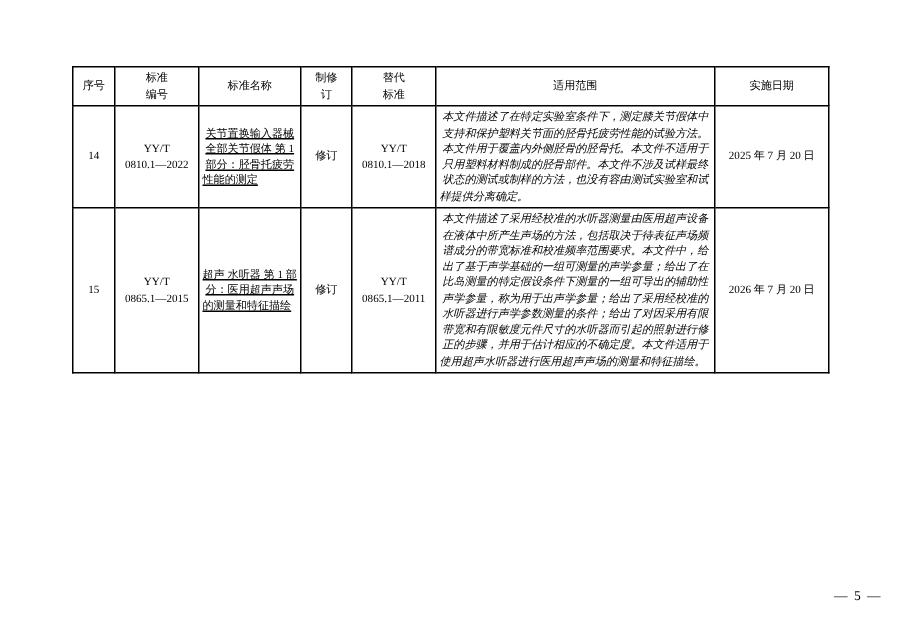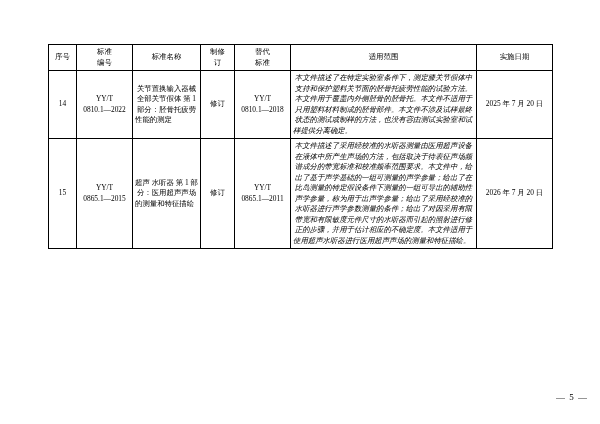--- a/index.html
+++ b/index.html
@@ -64,20 +64,21 @@
     line-height: 1.47;
     font-size: 7.3px;
     font-style: italic;
   }
   td.name {
     text-align: justify;
     text-align-last: left;
     padding: 3px 4px;
     line-height: 1.5;
     font-size: 7.4px;
+    text-decoration: underline;
   }
   td.center-cell {
     text-align: center;
   }
   .two-line { display: block; }
   .page-number {
     position: absolute;
     right: 52px;
     bottom: 22px;
     font-size: 9px;

